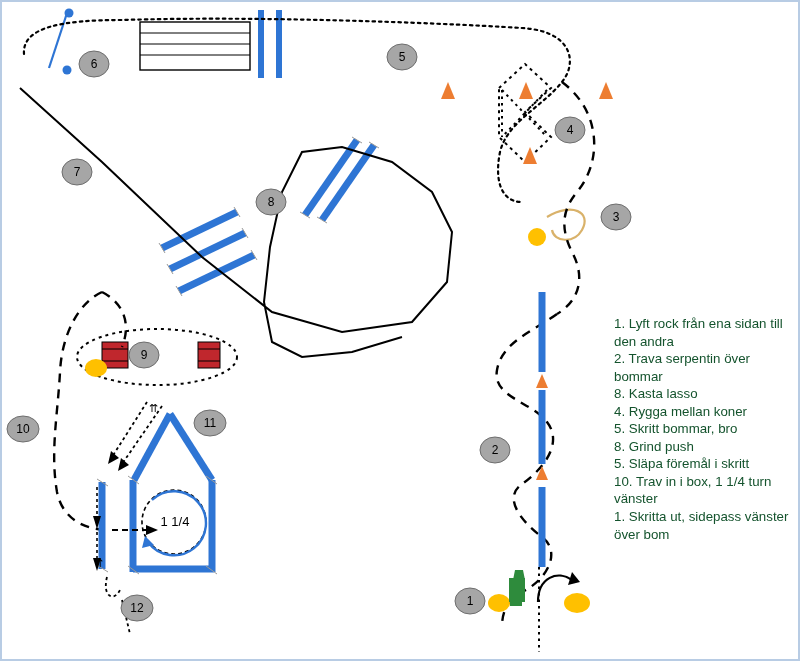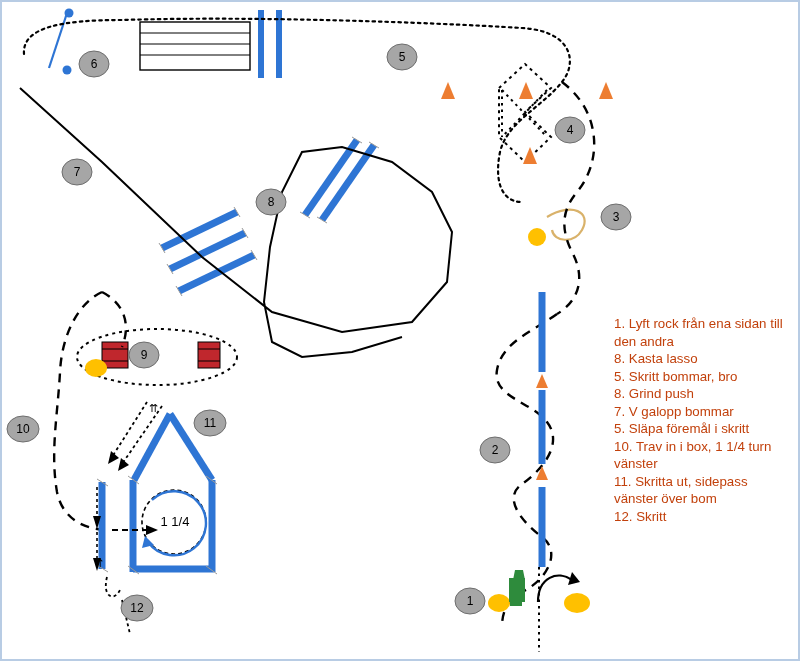--- a/index.html
+++ b/index.html
@@ -26,21 +26,21 @@
     width: 800px;
     height: 661px;
   }
   .legend {
     position: absolute;
     left: 612px;
     top: 313px;
     width: 180px;
     font-size: 13.3px;
     line-height: 1.32;
-    color: #c2410c;
+    color: #14532d;
   }
   .legend-item {
     margin: 0 0 0 0;
     white-space: normal;
   }
   .badge-label {
     font-size: 12px;
     fill: #000000;
     font-family: "Liberation Sans", sans-serif;
     text-anchor: middle;
@@ -245,23 +245,23 @@
     </g>
     <g>
       <ellipse cx="135" cy="606" rx="16" ry="13" fill="#a6a6a6" stroke="#6d6d6d" stroke-width="1"></ellipse>
       <text class="badge-label" x="135" y="607">12</text>
     </g>
 
   </svg>
 
   <div class="legend">
     <div class="legend-item">1. Lyft rock från ena sidan till den andra</div>
+    <div class="legend-item">2. Trava serpentin över bommar</div>
     <div class="legend-item">8. Kasta lasso</div>
+    <div class="legend-item">4. Rygga mellan koner</div>
     <div class="legend-item">5. Skritt bommar, bro</div>
     <div class="legend-item">8. Grind push</div>
-    <div class="legend-item">7. V galopp bommar</div>
     <div class="legend-item">5. Släpa föremål i skritt</div>
     <div class="legend-item">10. Trav in i box, 1 1/4 turn vänster</div>
-    <div class="legend-item">11. Skritta ut, sidepass vänster över bom</div>
-    <div class="legend-item">12. Skritt</div>
+    <div class="legend-item">1. Skritta ut, sidepass vänster över bom</div>
   </div>
 
 </div>
 
 </body></html>

